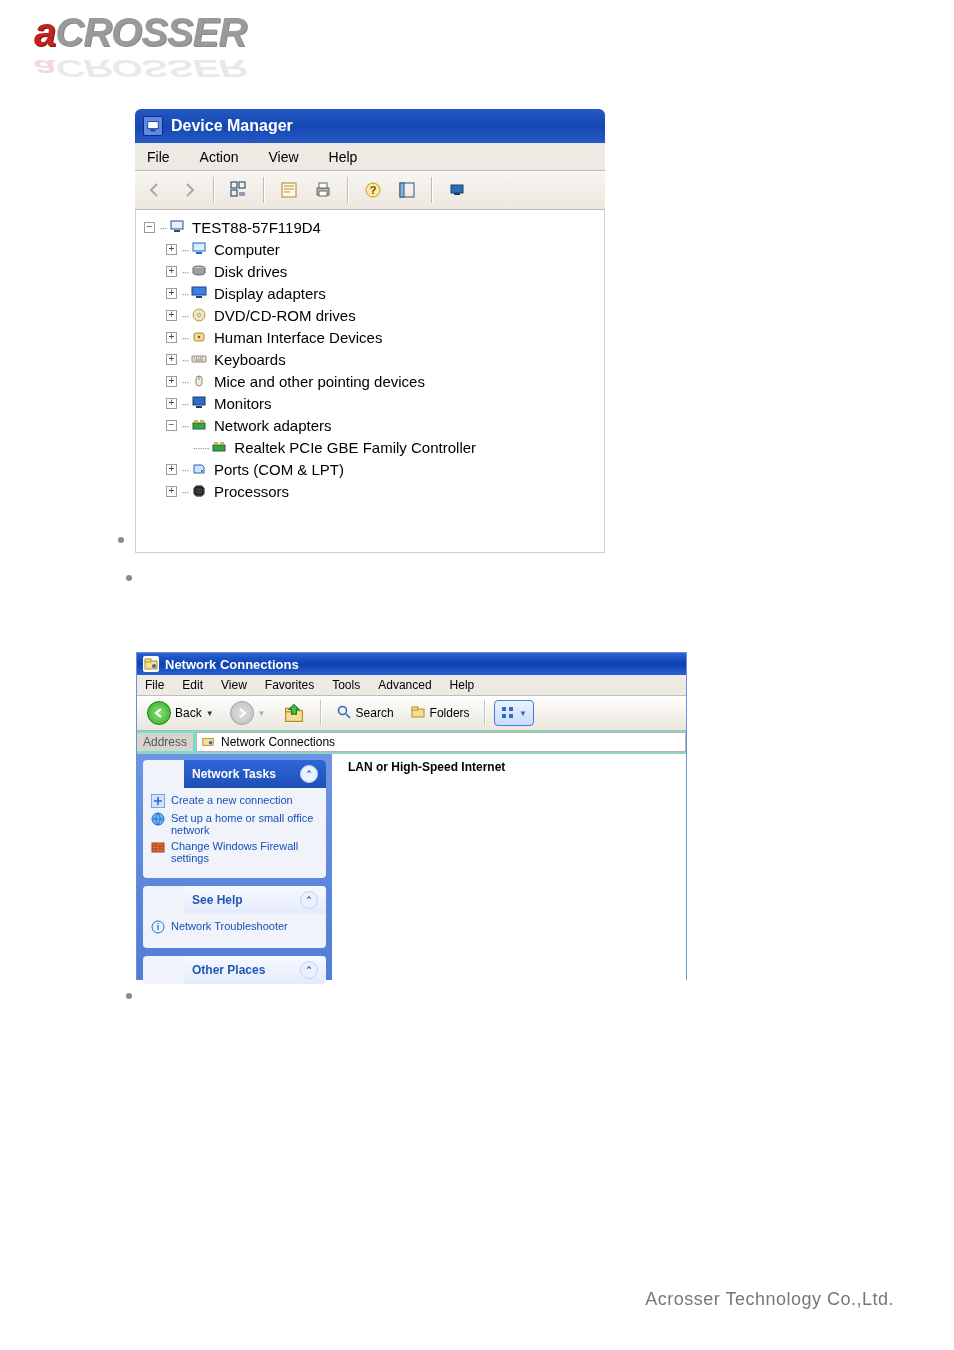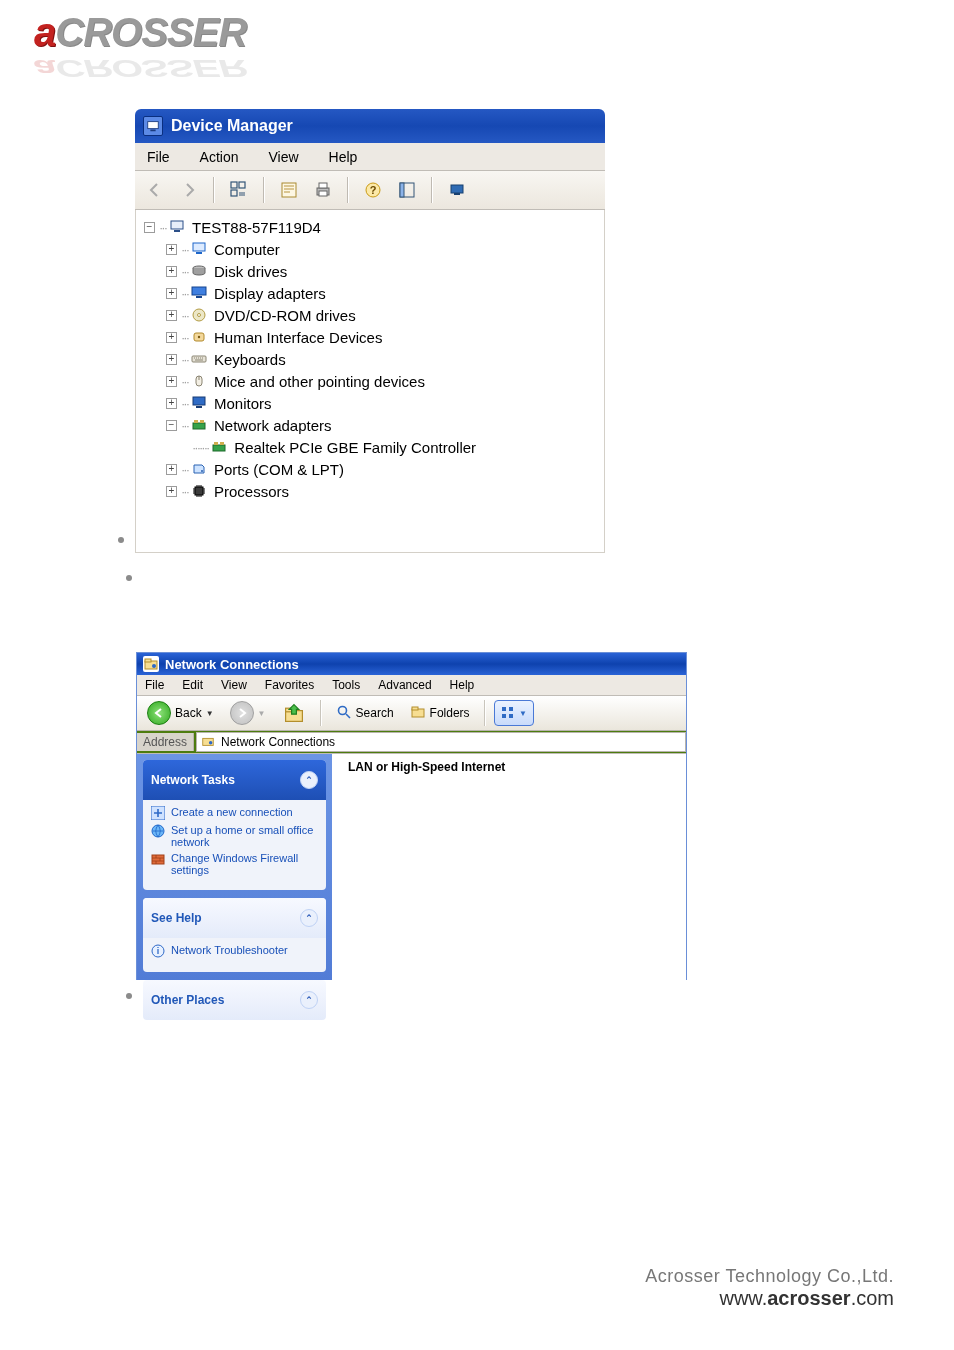--- a/index.html
+++ b/index.html
@@ -70,30 +70,30 @@
   .nc-btn.bk { }
   .circ { width:22px; height:22px; border-radius:50%; display:flex; align-items:center; justify-content:center; }
   .circ.green { background:radial-gradient(#8EE27A,#2FA81F); border:1px solid #1C7F12; }
   .circ.grey  { background:radial-gradient(#E0E0E0,#BFBFBF); border:1px solid #A0A0A0; }
   .circ svg { width:12px; height:12px; }
   .nc-tbar .dd { font-size:8px; color:#333; }
   .folder-up { display:flex; align-items:center; justify-content:center; width:24px; height:24px; }
   .seg-sep { width:0; height:26px; border-left:1px solid #C9C5BC; border-right:1px solid #fff; margin:0 4px; }
   .views { width:38px; height:24px; border:1px solid #4A79D6; background:linear-gradient(#EAF2FF,#C9DBFB);
            border-radius:4px; display:flex; align-items:center; justify-content:center; gap:3px; }
-  .nc-addr { height:22px; background:#4d7c0f; display:flex; align-items:center; font-size:12px;
+  .nc-addr { height:22px; background:#5eead4; display:flex; align-items:center; font-size:12px;
              border-bottom:1px solid #C0BCB6; }
   .nc-addr .lbl { background:#D8D4CB; padding:2px 6px; color:#555; border-right:1px solid #B8B4AC; }
   .nc-addr .fld { flex:1; background:#fff; height:18px; margin:0 0 0 2px; display:flex; align-items:center;
                   padding:0 4px; gap:6px; border:1px solid #B8B4AC; }
   .nc-body { display:flex; height:226px; }
   .nc-side { width:195px; background:linear-gradient(#6C95E5,#527CD6); padding:6px; box-sizing:border-box; }
   .panel { background:#F0F3FA; border-radius:4px; margin-bottom:8px; overflow:hidden; width:100%; }
-  .panel .phead { height:40px; display:flex; align-items:center; justify-content:space-between;
-                  padding:0 8px; font-size:12px; font-weight:700; }
+  .panel .phead { height:28px; display:flex; align-items:center; justify-content:space-between;
+                  padding:0 8px; font-size:12px; font-weight:700;margin-left:41px; }
   .panel.pri .phead { background:linear-gradient(#2E67DB,#1E4FB4); color:#fff; }
   .panel.sec .phead { background:linear-gradient(#F7F9FF,#E4EBFA); color:#2158B8; }
   .panel .pbody { padding:6px 8px 10px 8px; font-size:11px; color:#1850B8; }
   .panel .pbody .row { display:flex; align-items:flex-start; gap:6px; margin-bottom:4px; cursor:default; }
   .panel .pbody .row .ricon { width:14px; height:14px; flex:0 0 14px; }
   .collapse { width:16px; height:16px; border-radius:50%; background:#EAF0FC;
               display:flex; align-items:center; justify-content:center; border:1px solid #BFD2F5;
               color:#2A59B8; font-size:9px; }
   .nc-main { flex:1; background:#fff;padding-left:8px; }
   .nc-main .cat { font-weight:700; font-size:12px; padding:6px 8px 2px 8px; background:#fff; }
@@ -483,16 +483,13 @@
     </div>
 
     <div class="nc-main">
       <div class="cat">LAN or High-Speed Internet</div>
     </div>
   </div>
 </div>
 
 <div class="footer">
   <div class="l1">Acrosser Technology Co.,Ltd.</div>
-  <div class="l2">
-    <span>www.</span><b>acrosser</b><span>.com</span>
-  </div>
 </div>
 
 </body></html>

